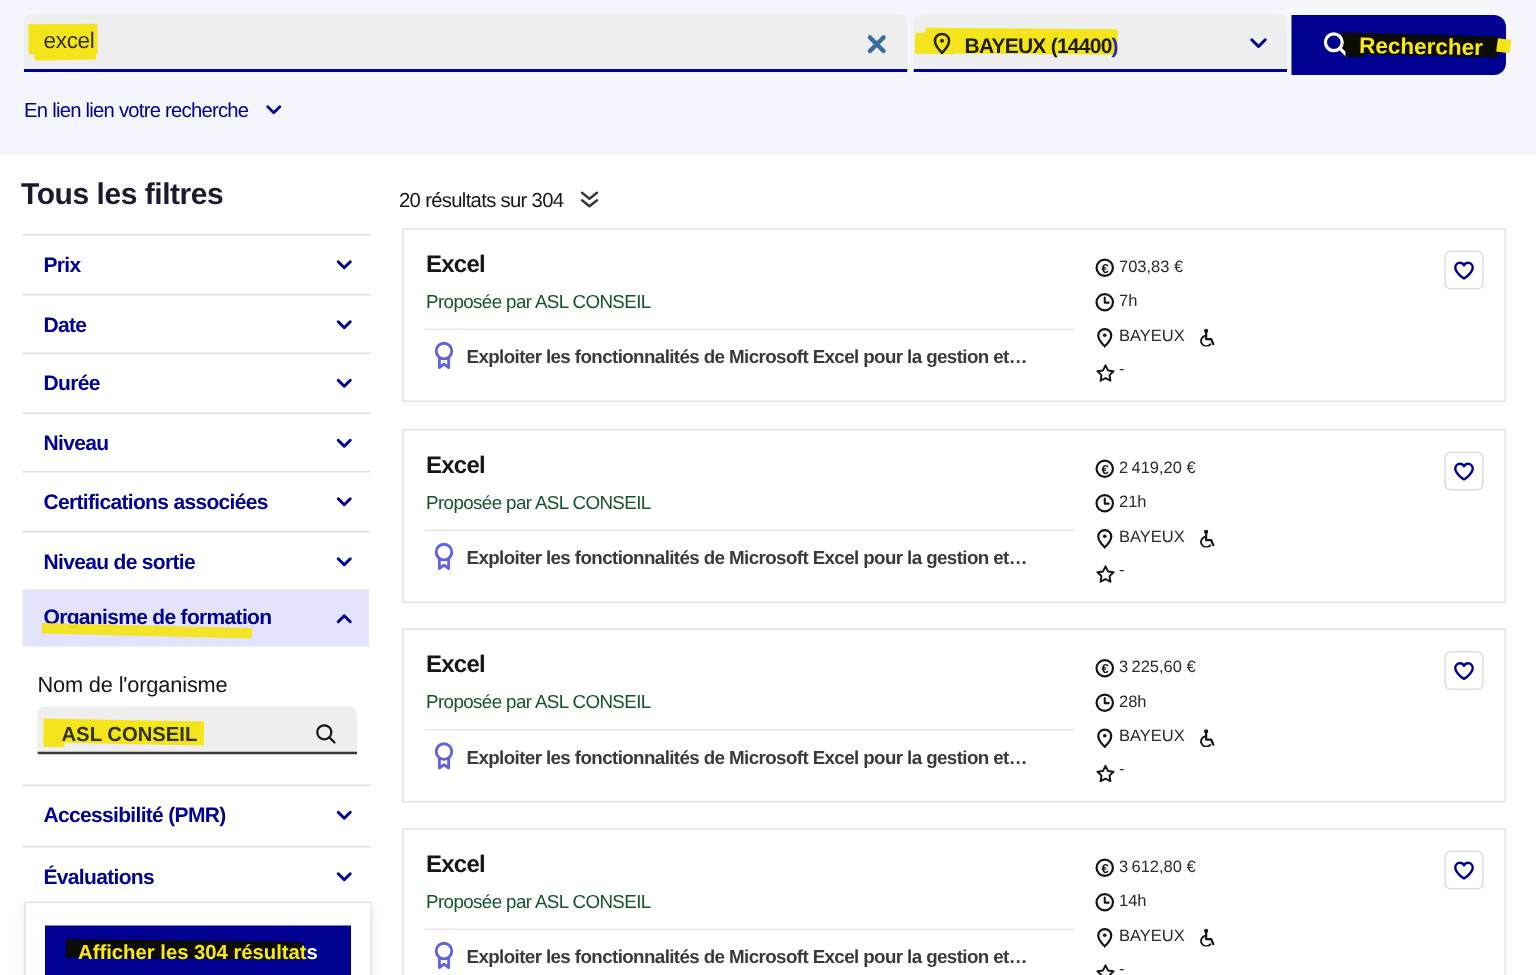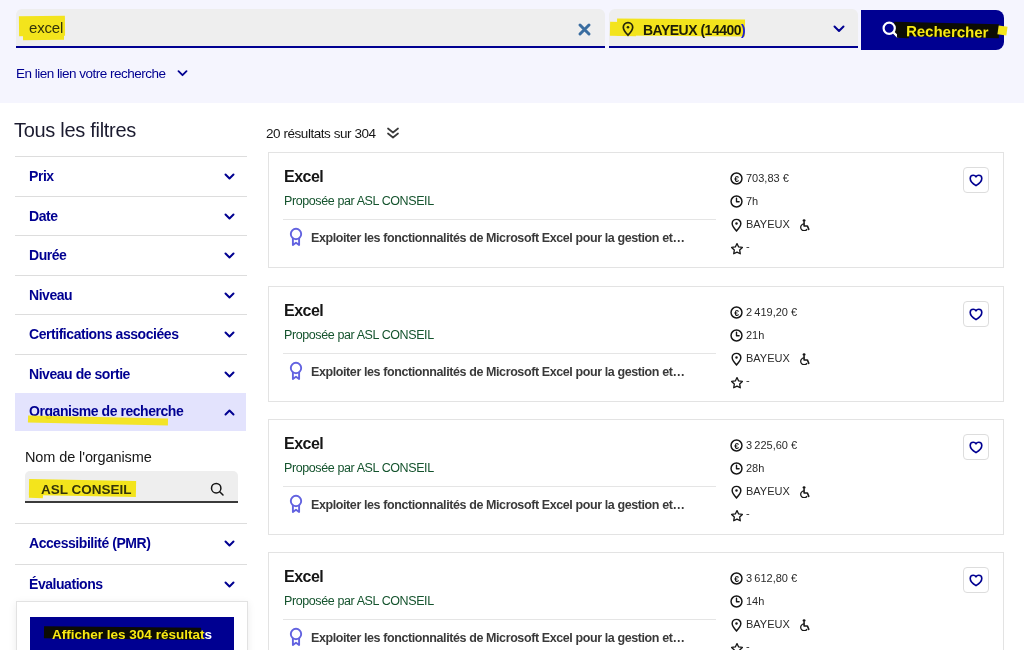--- a/index.html
+++ b/index.html
@@ -50,36 +50,36 @@
   </svg>
 <div class="a" style="left:897px;top:33px;width:12px;height:5px;background:#0c0c04;transform:rotate(2deg)"></div>
 <div class="hl" style="left:998px;top:26px;width:9px;height:9px;transform:rotate(8deg)"></div>
 <div class="a" style="left:906px;top:23px;font-size:15px;font-weight:bold;color:#f8e913;transform:rotate(1deg)">Rechercher</div>
 
 <div class="a blue" style="left:16px;top:66px;font-size:13.5px;letter-spacing:-.5px;font-weight:400">En lien lien votre recherche</div>
 <svg class="chev" style="left:177px;top:70px" width="11" height="7" viewBox="0 0 11 7">
     <path d="M1.5 1.2 L5.5 5.2 L9.5 1.2" fill="none" stroke="#000091" stroke-width="1.8" stroke-linecap="round" stroke-linejoin="round"></path>
   </svg>
 
-<div class="a" style="left:14px;top:119px;font-size:20px;font-weight:normal;color:#1b1b2f;letter-spacing:-.3px">Tous les filtres</div>
+<div class="a" style="left:14px;top:119px;font-size:20px;font-weight:bold;color:#1b1b2f;letter-spacing:-.3px">Tous les filtres</div>
 <div class="a" style="left:15px;top:156px;width:232px;height:1px;background:#ddd"></div>
 <div class="a" style="left:15px;top:195.5px;width:232px;height:1px;background:#ddd"></div>
 <div class="a" style="left:15px;top:235px;width:232px;height:1px;background:#ddd"></div>
 <div class="a" style="left:15px;top:274.5px;width:232px;height:1px;background:#ddd"></div>
 <div class="a" style="left:15px;top:314px;width:232px;height:1px;background:#ddd"></div>
 <div class="a" style="left:15px;top:353.5px;width:232px;height:1px;background:#ddd"></div>
 <div class="a" style="left:15px;top:392.5px;width:231px;height:38.5px;background:#e3e3fd"></div>
 
 <div class="a blue fl" style="top:168px">Prix</div>
 <div class="a blue fl" style="top:207.5px">Date</div>
 <div class="a blue fl" style="top:247px">Durée</div>
 <div class="a blue fl" style="top:286.5px">Niveau</div>
 <div class="a blue fl" style="top:326px">Certifications associées</div>
 <div class="a blue fl" style="top:365.5px">Niveau de sortie</div>
-<div class="a blue fl" style="top:403px">Organisme de recherche</div>
+<div class="a blue fl" style="top:403px">Organisme de formation</div>
 <svg class="chev fc" style="top:173px">
     <path d="M1.5 1.5 L5.5 5.5 L9.5 1.5" fill="none" stroke="#000091" stroke-width="2" stroke-linecap="round" stroke-linejoin="round"></path>
   </svg>
 <svg class="chev fc" style="top:212.5px">
     <path d="M1.5 1.5 L5.5 5.5 L9.5 1.5" fill="none" stroke="#000091" stroke-width="2" stroke-linecap="round" stroke-linejoin="round"></path>
   </svg>
 <svg class="chev fc" style="top:252px">
     <path d="M1.5 1.5 L5.5 5.5 L9.5 1.5" fill="none" stroke="#000091" stroke-width="2" stroke-linecap="round" stroke-linejoin="round"></path>
   </svg>
 <svg class="chev fc" style="top:291.5px">

